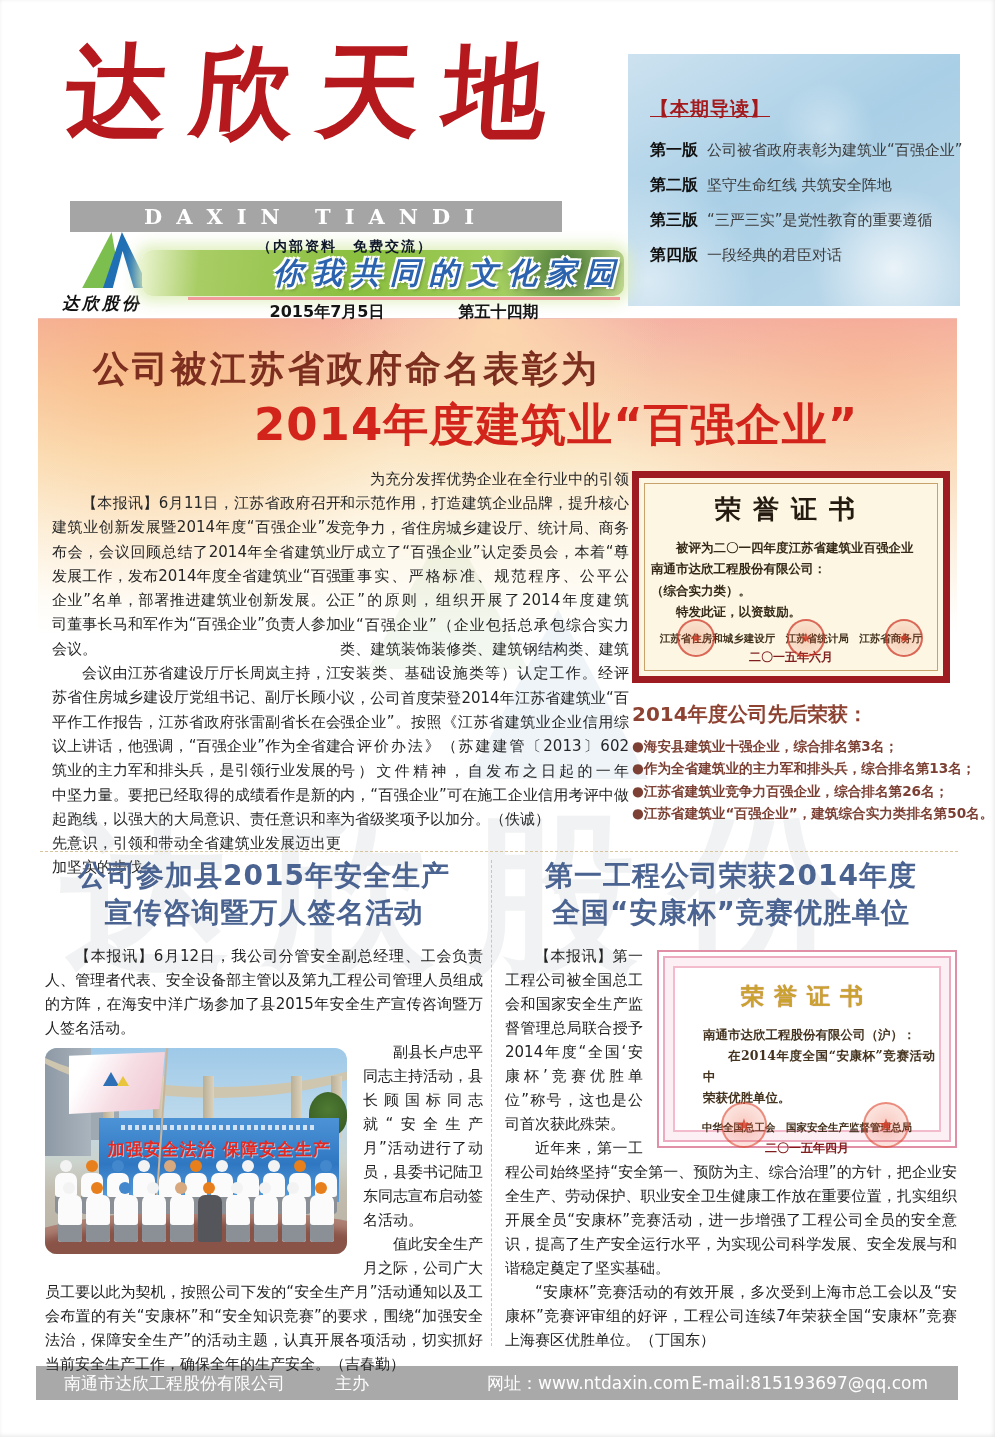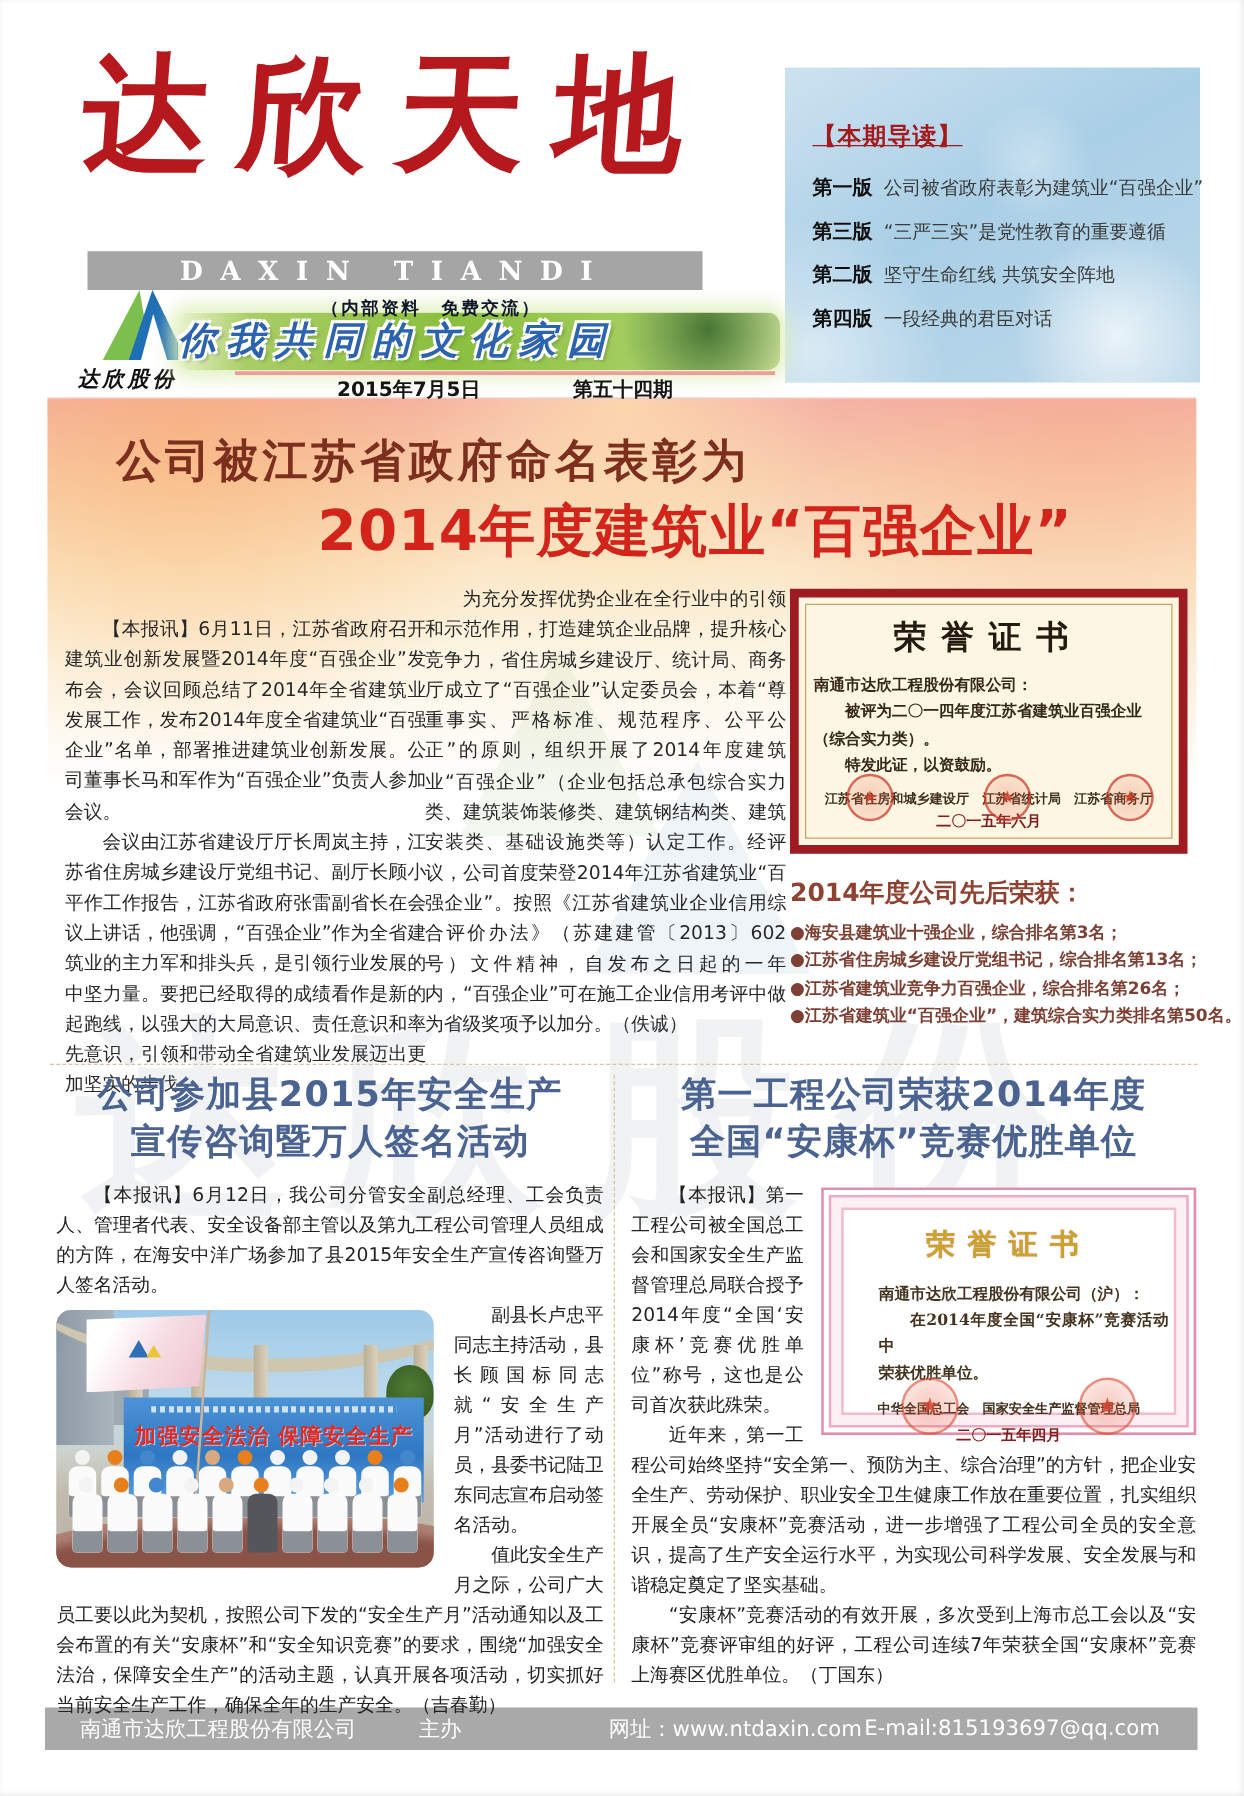--- a/index.html
+++ b/index.html
@@ -22,21 +22,21 @@
   .logo-tri { position:absolute; width:100%; height:100%; }
   .tri-green { clip-path:polygon(6% 100%, 48% 0%, 62% 100%); background:#7cbf4e; }
   .tri-blue  { clip-path:polygon(30% 100%, 57% 0%, 96% 100%); background:#1f6fb5; left:4px; }
   .tri-notch { clip-path:polygon(44% 100%, 58% 34%, 74% 100%); background:#fff; left:4px; }
   .logo-caption { left:62px; top:292px; width:110px; font-family:"DejaVu Serif",serif;
     font-style:italic; font-weight:bold; font-size:17px; color:#111; letter-spacing:3px; }
   .slogan-banner { left:142px; top:250px; width:482px; height:46px; border-radius:10px; z-index:2;
     background: radial-gradient(circle at 88% 30%, rgba(52,102,40,.85) 0, transparent 16%),
       linear-gradient(95deg,#eaf4cf 0%,#a9cd65 12%,#8abf3e 45%,#a3cd5f 75%,#cae096 100%);
     box-shadow:0 0 14px 6px rgba(222,238,186,.9); }
-  .slogan-text { line-height:46px; text-align:left; font-size:30px; font-weight:bold;
+  .slogan-text { line-height:46px; text-align:right; font-size:30px; font-weight:bold;
     color:#2b63ae; letter-spacing:9px; font-family:"DejaVu Serif",serif; font-style:italic;
     text-shadow:-2px -2px 0 #fff,2px -2px 0 #fff,-2px 2px 0 #fff,2px 2px 0 #fff,3px 3px 3px rgba(60,80,30,.4); }
   .date-rule { left:188px; top:297px; width:432px; height:3px; background:#f19b9b; z-index:3; }
   .date-row { left:188px; top:302px; width:432px; display:flex; justify-content:center; gap:74px;
     font-size:16px; font-weight:bold; color:#151515; z-index:3; }
 
   
   .guide-box { left:628px; top:54px; width:332px; height:252px; padding:42px 20px 0 22px;
     background: radial-gradient(circle at 80% 85%, rgba(255,255,255,.7) 0, transparent 24%),
       radial-gradient(circle at 6% 90%, rgba(255,255,255,.55) 0, transparent 28%),
@@ -189,24 +189,24 @@
     <span>2015年7月5日</span>
     <span>第五十四期</span>
   </div>
 
   <div class="abs guide-box">
     <div class="guide-header">【本期导读】</div>
     <div class="guide-item">
       <b>第一版</b><span>公司被省政府表彰为建筑业“百强企业”</span>
     </div>
     <div class="guide-item">
+      <b>第二版</b><span>坚守生命红线 共筑安全阵地</span>
+    </div>
+    <div class="guide-item">
       <b>第三版</b><span>“三严三实”是党性教育的重要遵循</span>
-    </div>
-    <div class="guide-item">
-      <b>第二版</b><span>坚守生命红线 共筑安全阵地</span>
     </div>
     <div class="guide-item">
       <b>第四版</b><span>一段经典的君臣对话</span>
     </div>
   </div>
 
   <div class="abs main-block">
     <div class="abs wm-tri wm-tri-g"></div>
     <div class="abs wm-tri wm-tri-b"></div>
     <div class="abs headline1">公司被江苏省政府命名表彰为</div>
@@ -216,37 +216,37 @@
       <p>【本报讯】6月11日，江苏省政府召开建筑业创新发展暨2014年度“百强企业”发布会，会议回顾总结了2014年全省建筑业发展工作，发布2014年度全省建筑业“百强企业”名单，部署推进建筑业创新发展。公司董事长马和军作为“百强企业”负责人参加会议。</p>
       <p>会议由江苏省建设厅厅长周岚主持，江苏省住房城乡建设厅党组书记、副厅长顾小平作工作报告，江苏省政府张雷副省长在会议上讲话，他强调，“百强企业”作为全省建筑业的主力军和排头兵，是引领行业发展的中坚力量。要把已经取得的成绩看作是新的起跑线，以强大的大局意识、责任意识和率先意识，引领和带动全省建筑业发展迈出更加坚实的步伐。</p>
     </div>
     <div class="abs main-col col2">
       <p>为充分发挥优势企业在全行业中的引领和示范作用，打造建筑企业品牌，提升核心竞争力，省住房城乡建设厅、统计局、商务厅成立了“百强企业”认定委员会，本着“尊重事实、严格标准、规范程序、公平公正”的原则，组织开展了2014年度建筑业“百强企业”（企业包括总承包综合实力类、建筑装饰装修类、建筑钢结构类、建筑安装类、基础设施类等）认定工作。经评议，公司首度荣登2014年江苏省建筑业“百强企业”。按照《江苏省建筑业企业信用综合评价办法》（苏建建管〔2013〕602号）文件精神，自发布之日起的一年内，“百强企业”可在施工企业信用考评中做为省级奖项予以加分。（佚诚）</p>
     </div>
 
     <div class="abs col3">
       <div class="cert1">
         <div class="cert1-title">荣誉证书</div>
+        <div class="cert-line indent">被评为二〇一四年度江苏省建筑业百强企业</div>
         <div class="cert-line">南通市达欣工程股份有限公司：</div>
-        <div class="cert-line indent">被评为二〇一四年度江苏省建筑业百强企业</div>
         <div class="cert-line">（综合实力类）。</div>
         <div class="cert-line indent">特发此证，以资鼓励。</div>
         <div class="cert-issuers">
           <span class="seal s1"></span>
           <span class="seal s2"></span>
           <span class="seal s3"></span>
           <span>江苏省住房和城乡建设厅　江苏省统计局　江苏省商务厅</span>
         </div>
         <div class="cert-date">二〇一五年六月</div>
       </div>
 
       <div class="awards">
         <div class="awards-title">2014年度公司先后荣获：</div>
         <div class="award-item">●海安县建筑业十强企业，综合排名第3名；</div>
-        <div class="award-item">●江苏省住房城乡建设厅党组书记，综合排名第13名；</div>
+        <div class="award-item">●作为全省建筑业的主力军和排头兵，综合排名第13名；</div>
         <div class="award-item">●江苏省建筑业竞争力百强企业，综合排名第26名；</div>
         <div class="award-item">●江苏省建筑业“百强企业”，建筑综合实力类排名第50名。</div>
       </div>
     </div>
   </div>
 
   <div class="abs watermark">达欣股份</div>
   <div class="abs h-dash"></div>
   <div class="abs v-dash"></div>
 

